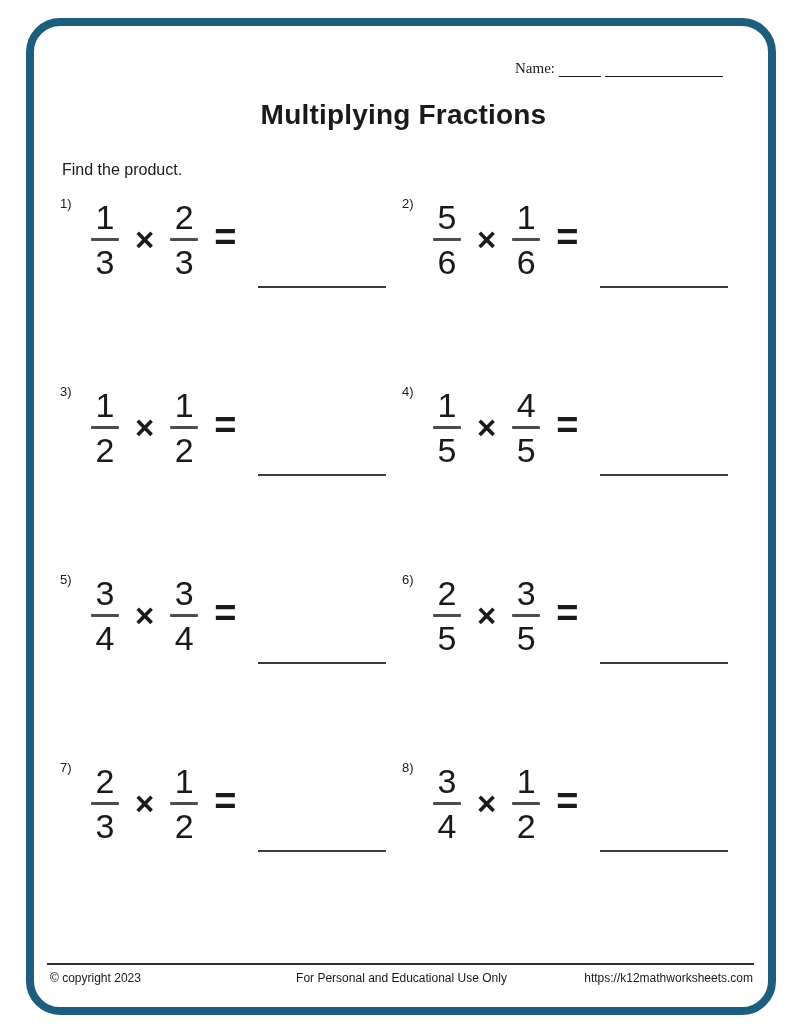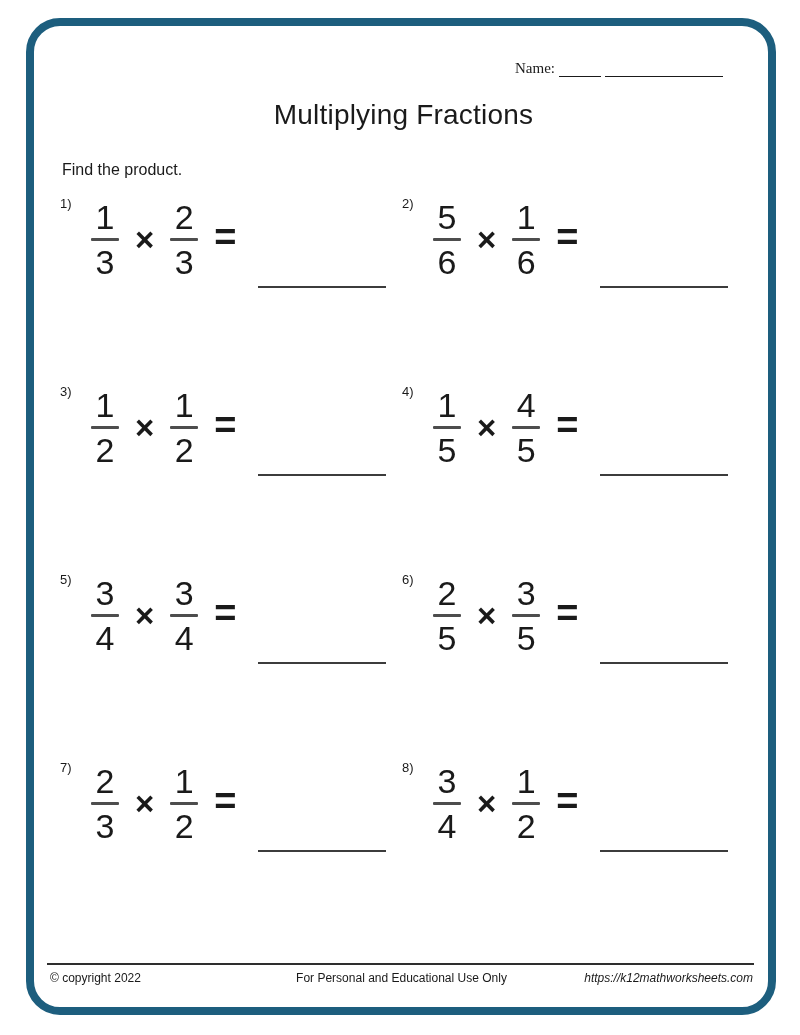--- a/index.html
+++ b/index.html
@@ -31,21 +31,21 @@
     border-bottom: 1.5px solid #1a1a1a;
   }
   .name-underline.short { width: 42px; margin-left: 4px; }
   .name-underline.long  { width: 118px; margin-left: 4px; }
   .title {
     position: absolute;
     left: 0; top: 99px;
     width: 790px;
     text-align: center;
     font-size: 28px;
-    font-weight: 400;
+    font-weight: 700;
     letter-spacing: 0.2px;
     padding-left: 17px;
   }
   .instruction {
     position: absolute;
     left: 62px; top: 161px;
     font-size: 16px;
   }
   .problems {
     position: absolute;
@@ -103,21 +103,21 @@
     position: absolute;
     left: 50px; top: 971px;
     width: 703px;
     display: grid;
     grid-template-columns: 1fr auto 1fr;
     font-size: 12px;
     align-items: center;
   }
   .footer .left   { justify-self: start; }
   .footer .center { justify-self: center; }
-  .footer .right  { justify-self: end; font-style: italic; }
+  .footer .right  { justify-self: end; }
 </style>
 </head>
 <body>
 
 <div class="frame"></div>
 
 <div class="name-row">
   <span>Name:</span>
   <span class="name-underline short"></span>
   <span class="name-underline long"></span>
@@ -278,16 +278,16 @@
       </div>
       <span class="eq">=</span>
       <span class="ansline"></span>
     </div>
   </div>
 
 </div>
 
 <div class="footer-rule"></div>
 <div class="footer">
-  <span class="left">© copyright 2022</span>
+  <span class="left">© copyright 2023</span>
   <span class="center">For Personal and Educational Use Only</span>
   <span class="right">https://k12mathworksheets.com</span>
 </div>
 
 </body></html>

